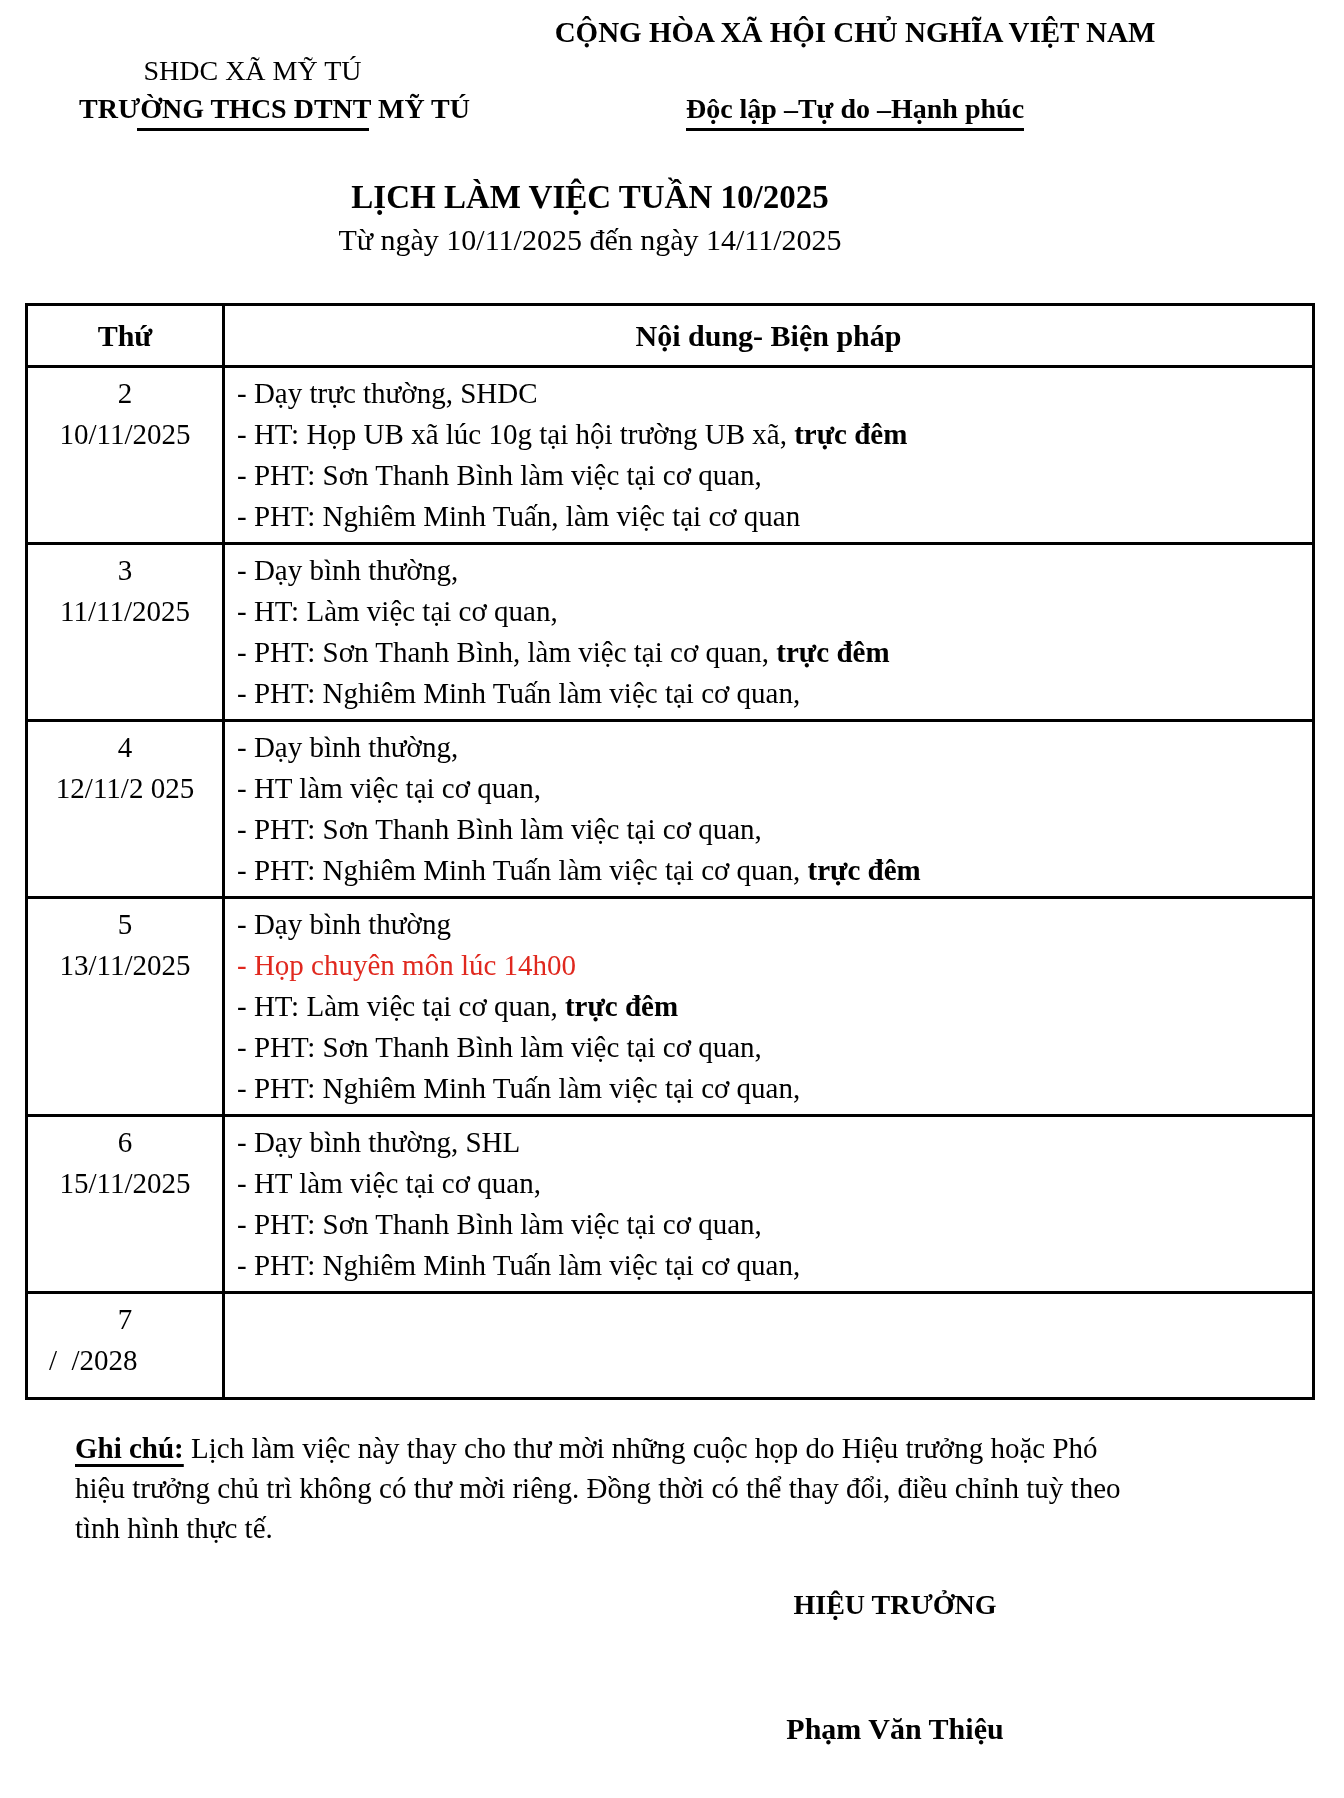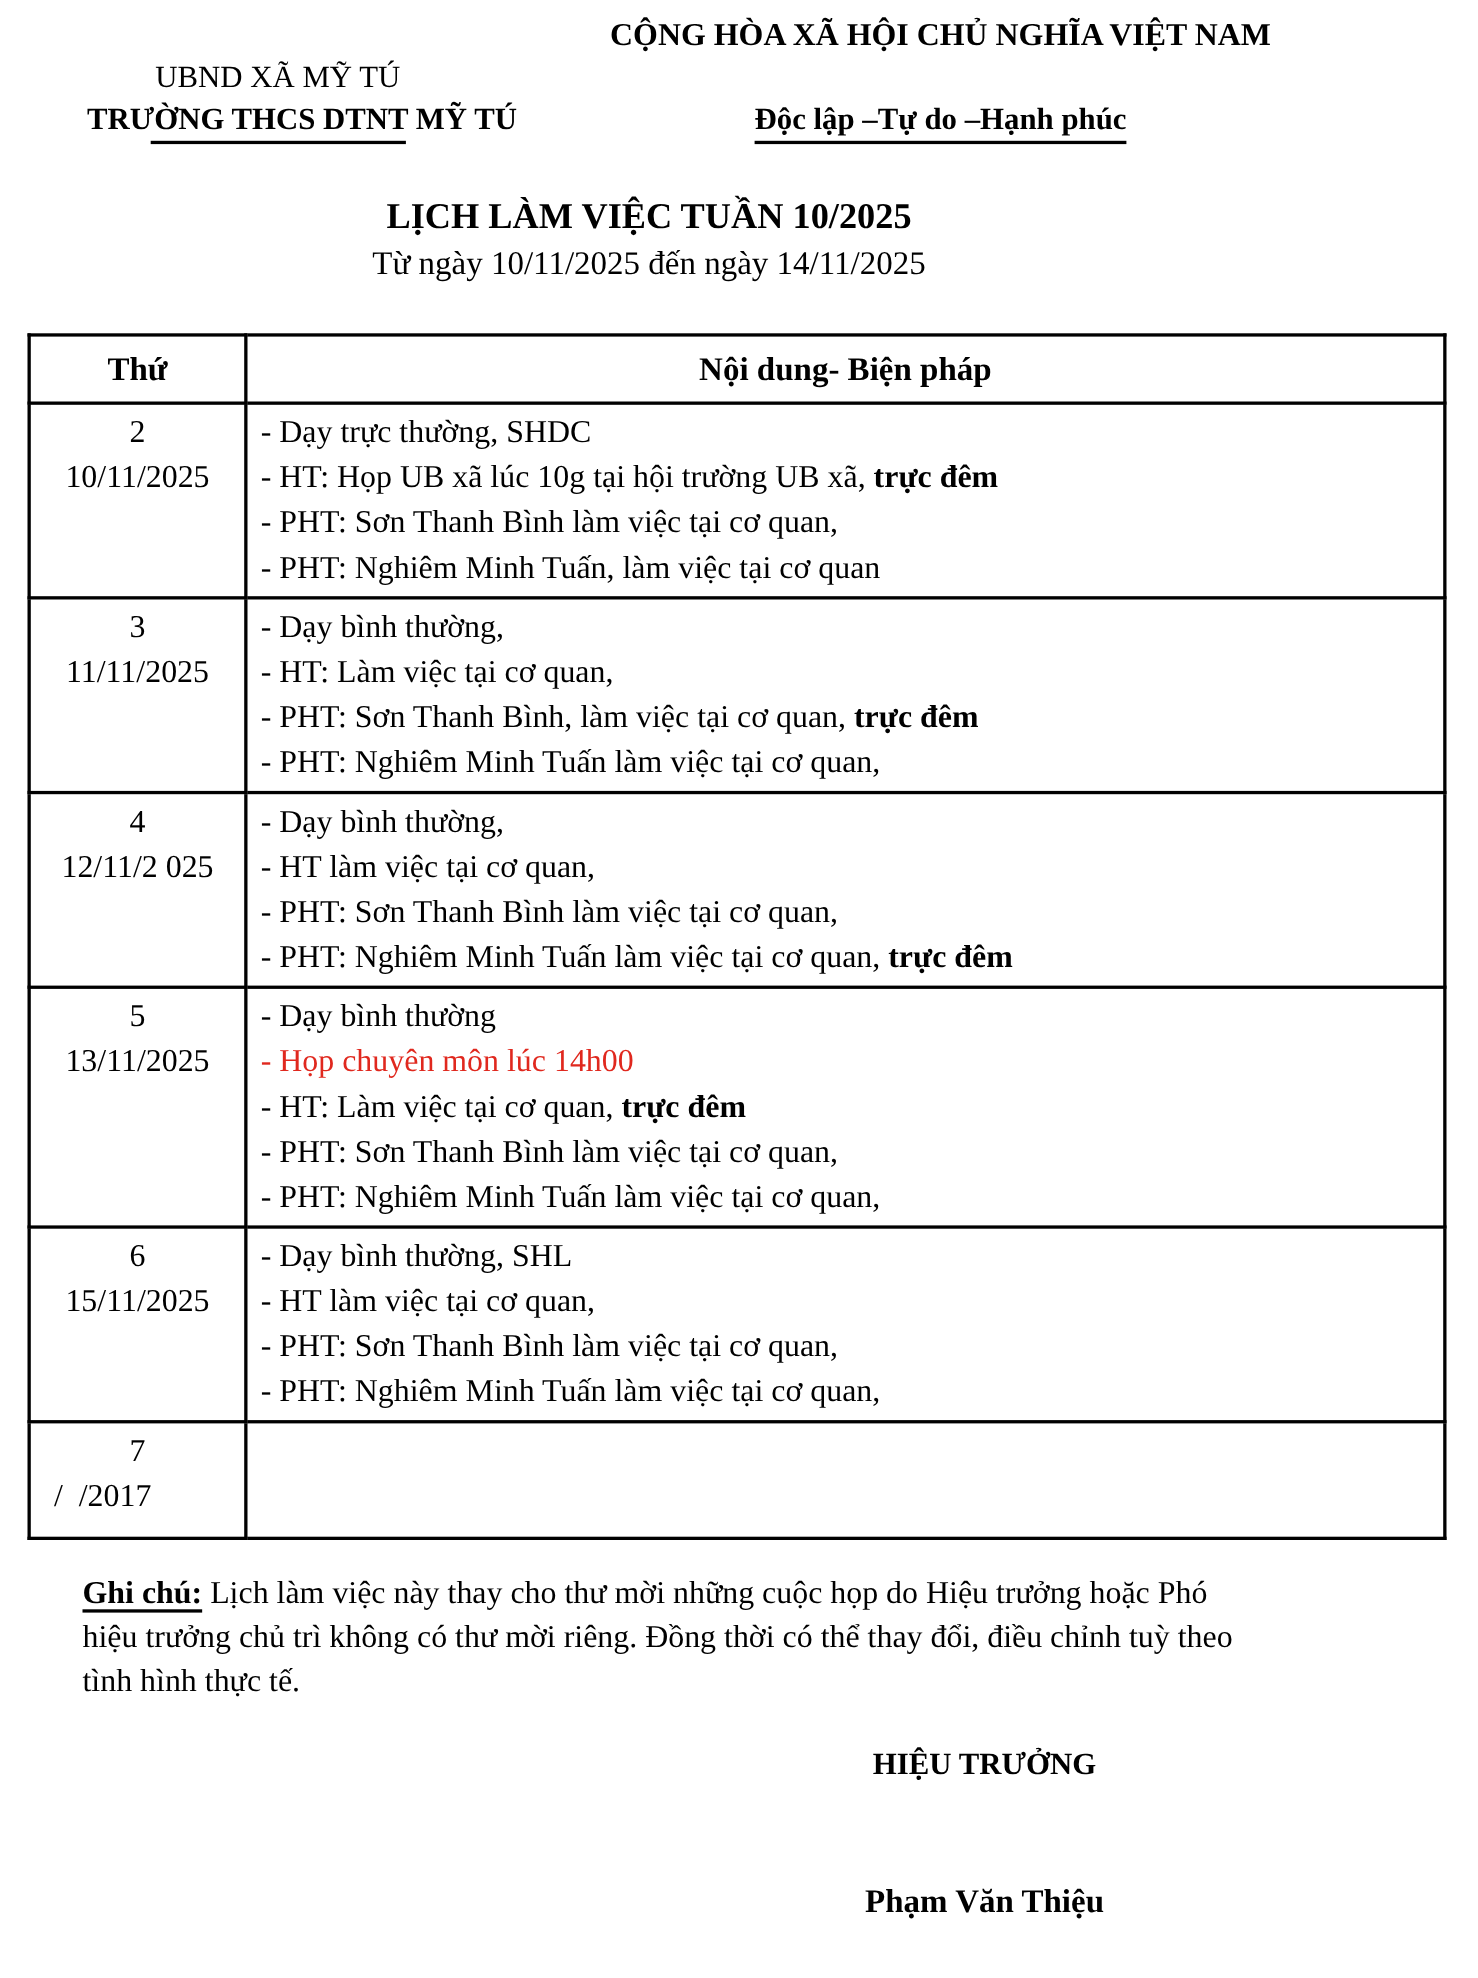--- a/index.html
+++ b/index.html
@@ -53,21 +53,21 @@
   .sig-role { font-size:28px; font-weight:bold; line-height:38px; }
   .sig-name { margin-top:86px; font-size:30px; font-weight:bold; line-height:38px; }
 </style>
 </head>
 <body>
 
 <div class="doc">
 
   <div class="header-row">
     <div class="header-left">
-      <div class="org-name">UBND XÃ MỸ TÚ</div>
+      <div class="org-name">SHDC XÃ MỸ TÚ</div>
       <div class="school-name">TRƯỜNG THCS DTNT MỸ TÚ</div>
       <div class="school-underline"></div>
     </div>
     <div class="header-right">
       <div class="nation-line">CỘNG HÒA XÃ HỘI CHỦ NGHĨA VIỆT NAM</div>
       <div class="motto-line">Độc lập –Tự do –Hạnh phúc</div>
     </div>
   </div>
 
   <div class="title-wrap">
@@ -140,21 +140,21 @@
           <td class="content-cell">
             <div class="content-line"><span>- Dạy bình thường, SHL</span></div>
             <div class="content-line"><span>- HT làm việc tại cơ quan,</span></div>
             <div class="content-line"><span>- PHT: Sơn Thanh Bình làm việc tại cơ quan,</span></div>
             <div class="content-line"><span>- PHT: Nghiêm Minh Tuấn làm việc tại cơ quan,</span></div>
           </td>
         </tr>
         <tr class="empty-row">
           <td class="day-cell">
             <div class="day-number">7</div>
-            <div class="day-date left">/  /2017</div>
+            <div class="day-date left">/  /2028</div>
           </td>
           <td class="content-cell"></td>
         </tr>
       </tbody>
   </table>
 
   <div class="note"><span class="note-label">Ghi chú:</span><span> Lịch làm việc này thay cho thư mời những cuộc họp do Hiệu trưởng hoặc Phó hiệu trưởng chủ trì không có thư mời riêng. Đồng thời có thể thay đổi, điều chỉnh tuỳ theo tình hình thực tế.</span></div>
 
   <div class="signature">
     <div class="sig-role">HIỆU TRƯỞNG</div>

